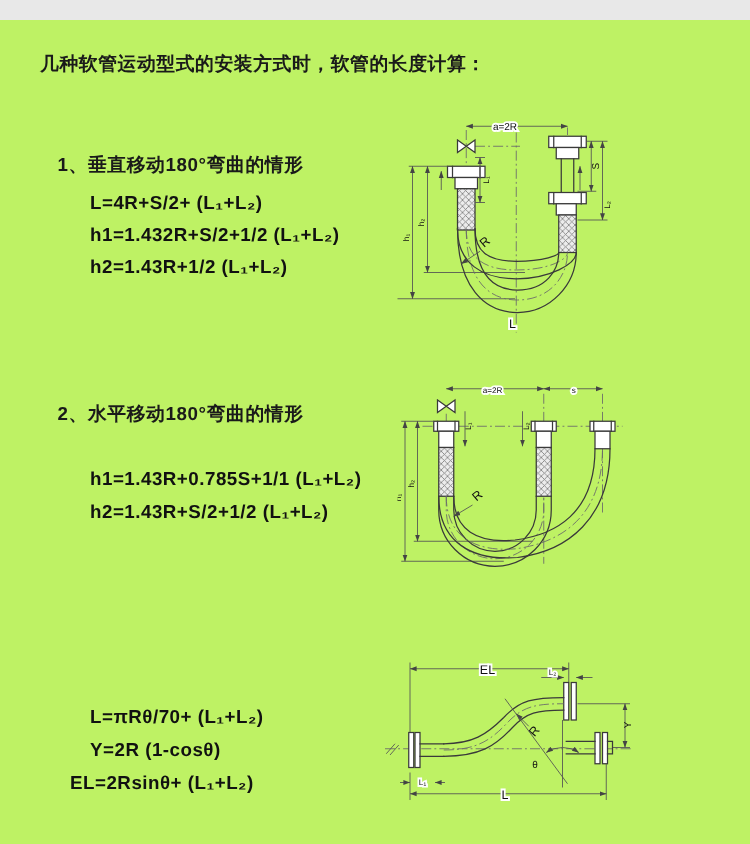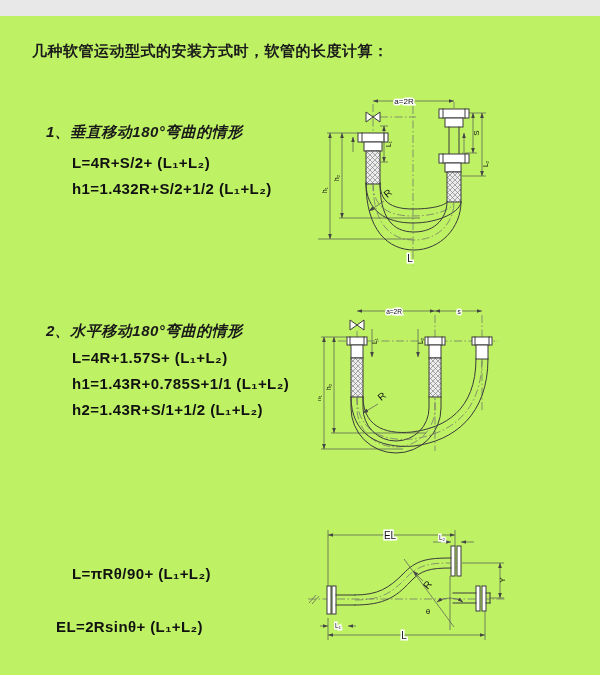--- a/index.html
+++ b/index.html
@@ -2,21 +2,21 @@
 <html><head>
 <meta charset="utf-8">
 <style>
   html,body{margin:0;padding:0;background:#e8e8e8;}
   .page{
     position:relative;width:600px;height:675px;background:#bef264;
     font-family:"Liberation Sans","DejaVu Sans",sans-serif;color:#1a1a1a;
     overflow:hidden;margin:16px auto;
   }
   .title{position:absolute;left:32px;top:26px;font-size:15px;font-weight:bold;letter-spacing:.5px;}
-  .heading{position:absolute;font-size:15px;font-weight:bold;letter-spacing:.5px;font-style:italic;}
+  .heading{position:absolute;font-size:15px;font-weight:bold;letter-spacing:.5px;}
   .formula{position:absolute;font-size:15px;font-weight:700;letter-spacing:.4px;color:#111;}
   .diag{position:absolute;}
   
   .dl{stroke:#3a3a3a;stroke-width:1;fill:none;stroke-linecap:square;}
   .fr{stroke:#3a3a3a;stroke-width:1;fill:#ffffff;}
   .dim{stroke:#555;stroke-width:.7;fill:none;}
   .cl{stroke:#6a6a6a;stroke-width:.7;fill:none;stroke-dasharray:8 2.5 1.5 2.5;}
   text{font-family:"Liberation Sans","DejaVu Sans",sans-serif;fill:#111;}
   .lbl{font-size:8px;}
   .lbl-s{font-size:6.5px;}
@@ -26,27 +26,28 @@
 </head>
 <body>
 
 <div class="page">
 
   <div class="title">几种软管运动型式的安装方式时，软管的长度计算：</div>
 
   <div class="heading" style="left:46px;top:107px">1、垂直移动180°弯曲的情形</div>
   <div class="formula" style="left:72px;top:138px">L=4R+S/2+ (L₁+L₂)</div>
   <div class="formula" style="left:72px;top:164px">h1=1.432R+S/2+1/2 (L₁+L₂)</div>
+  <div class="formula" style="left:72px;top:189px">h2=1.43R+1/2 (L₁+L₂)</div>
 
   <div class="heading" style="left:46px;top:306px">2、水平移动180°弯曲的情形</div>
-  <div class="formula" style="left:72px;top:333px">L=4R+1.57S+ (L₁+L₂)</div>
   <div class="formula" style="left:72px;top:359px">h1=1.43R+0.785S+1/1 (L₁+L₂)</div>
-  <div class="formula" style="left:72px;top:385px">h2=1.43R+S/1+1/2 (L₁+L₂)</div>
-
-  <div class="formula" style="left:72px;top:549px">L=πRθ/90+ (L₁+L₂)</div>
+  <div class="formula" style="left:72px;top:385px">h2=1.43R+S/2+1/2 (L₁+L₂)</div>
+
+  <div class="formula" style="left:72px;top:549px">L=πRθ/70+ (L₁+L₂)</div>
+  <div class="formula" style="left:72px;top:576px">Y=2R (1-cosθ)</div>
   <div class="formula" style="left:56px;top:602px">EL=2Rsinθ+ (L₁+L₂)</div>
 
   <svg class="diag" style="left:310px;top:74px" width="280" height="182" viewBox="0 0 280 182">
     <defs>
       <marker id="ar1" viewBox="0 0 10 10" refX="9.5" refY="5" markerWidth="8" markerHeight="8" orient="auto-start-reverse">
         <path d="M0,1.5 L10,5 L0,8.5 z" fill="#444"></path>
       </marker>
       <pattern id="braid1" width="5" height="5" patternUnits="userSpaceOnUse">
         <rect width="5" height="5" fill="#ececec"></rect>
         <path d="M0,5 L5,0 M0,0 L5,5" stroke="#777" stroke-width="0.6"></path>

